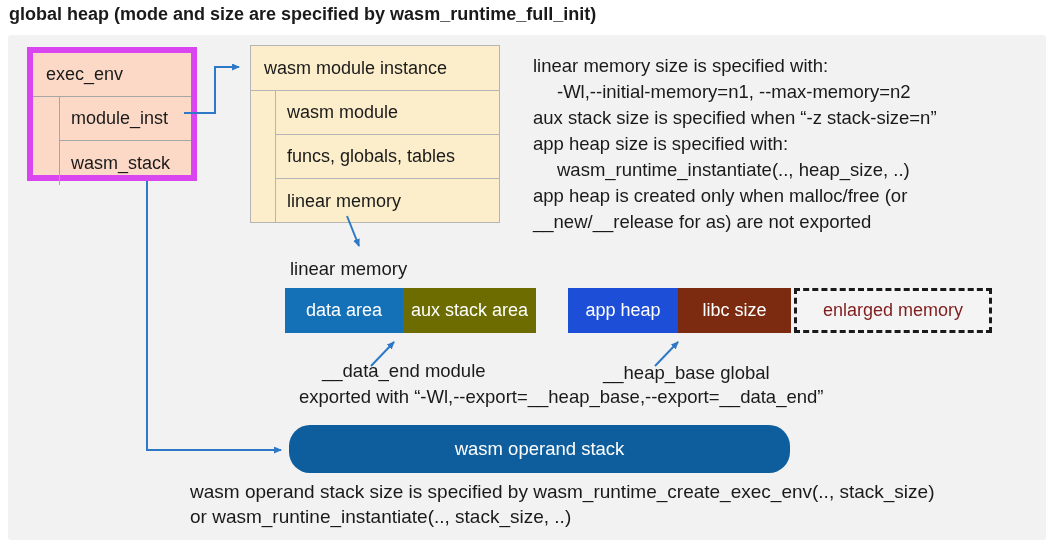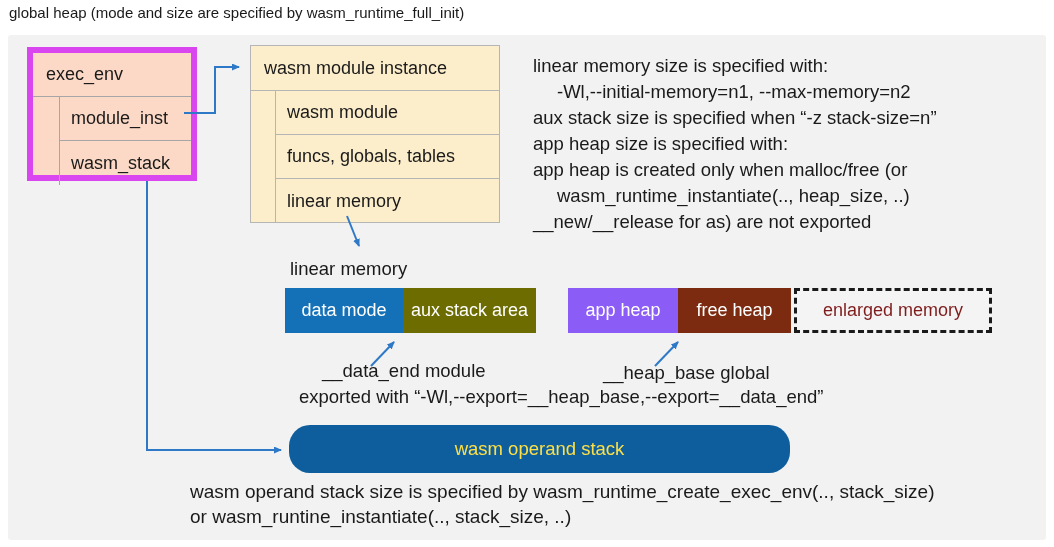--- a/index.html
+++ b/index.html
@@ -1,18 +1,18 @@
 <!DOCTYPE html>
 <html><head>
 <meta charset="utf-8">
 <style>
   html,body{margin:0;padding:0;background:#ffffff;width:1054px;height:547px;
     font-family:"Liberation Sans", sans-serif;color:#1a1a1a;overflow:hidden;}
   .stage{position:relative;width:1054px;height:547px;}
-  .title{position:absolute;left:9px;top:4px;font-size:15px;white-space:nowrap;}
+  .title{position:absolute;left:9px;top:4px;font-size:18px;white-space:nowrap;font-weight:bold;}
   .panel{position:absolute;left:8px;top:35px;width:1038px;height:505px;
     background:#f2f2f3;border-radius:3px;}
 
   
   .box{position:absolute;box-sizing:border-box;font-size:18px;}
   .exec{left:27px;top:47px;width:170px;height:134px;background:#fcd9c6;border:6px solid #d946ef;}
   .mod{left:250px;top:45px;width:250px;height:178px;background:#fdeecb;border:1px solid #b5b5b5;}
   .box .hdr{box-sizing:border-box;height:44px;display:flex;align-items:center;padding-left:13px;
     border-bottom:1px solid inherit;}
   .exec .hdr{border-bottom:1px solid #a6a6a6;}
@@ -39,21 +39,21 @@
   .seg.dashed{border:3px dashed #1a1a1a;color:#7f1d1d;background:#f4f4f5;}
 
   
   .ann{position:absolute;font-size:18.5px;white-space:nowrap;}
   .ann-dataend{left:322px;top:360px;}
   .ann-heapbase{left:603px;top:362px;}
   .ann-exported{left:299px;top:386px;}
 
   
   .opstack{position:absolute;left:289px;top:425px;width:501px;height:48px;background:#0e5d9c;
-    color:#fde047;font-size:18.5px;display:flex;align-items:center;justify-content:center;border-radius:21px;}
+    color:#ffffff;font-size:18.5px;display:flex;align-items:center;justify-content:center;border-radius:21px;}
 
   
   .bnotes{position:absolute;left:190px;top:479px;font-size:19px;line-height:25px;}
   .bnotes .line{white-space:nowrap;}
 
   svg.connectors{position:absolute;left:0;top:0;width:1054px;height:547px;pointer-events:none;}
 </style>
 </head>
 <body>
 
@@ -80,31 +80,31 @@
       <div class="row">funcs, globals, tables</div>
       <div class="row">linear memory</div>
     </div>
   </div>
 
   <div class="rnotes">
     <div class="line">linear memory size is specified with:</div>
     <div class="line indent">-Wl,--initial-memory=n1, --max-memory=n2</div>
     <div class="line">aux stack size is specified when “-z stack-size=n”</div>
     <div class="line">app heap size is specified with:</div>
+    <div class="line indent">wasm_runtime_instantiate(.., heap_size, ..)</div>
     <div class="line">app heap is created only when malloc/free (or</div>
-    <div class="line indent">wasm_runtime_instantiate(.., heap_size, ..)</div>
     <div class="line">__new/__release for as) are not exported</div>
   </div>
 
   <div class="lm-label">linear memory</div>
 
-  <div class="seg" style="left: 285px; width: 118px; background: rgb(20, 113, 184);">data mode</div>
+  <div class="seg" style="left: 285px; width: 118px; background: rgb(20, 113, 184);">data area</div>
   <div class="seg" style="left: 403px; width: 133px; background: rgb(108, 108, 0);">aux stack area</div>
-  <div class="seg" style="left: 568px; width: 110px; background: #8b5cf6;">app heap</div>
-  <div class="seg" style="left: 678px; width: 113px; background: rgb(124, 43, 16);">free heap</div>
+  <div class="seg" style="left: 568px; width: 110px; background: #1d4ed8;">app heap</div>
+  <div class="seg" style="left: 678px; width: 113px; background: rgb(124, 43, 16);">libc size</div>
   <div class="seg dashed" style="left:794px;width:198px;">enlarged memory</div>
 
   <div class="ann ann-dataend">__data_end module</div>
   <div class="ann ann-heapbase">__heap_base global</div>
   <div class="ann ann-exported">exported with “-Wl,--export=__heap_base,--export=__data_end”</div>
 
   <div class="opstack">wasm operand stack</div>
 
   <div class="bnotes">
     <div class="line">wasm operand stack size is specified by wasm_runtime_create_exec_env(.., stack_size)</div>

